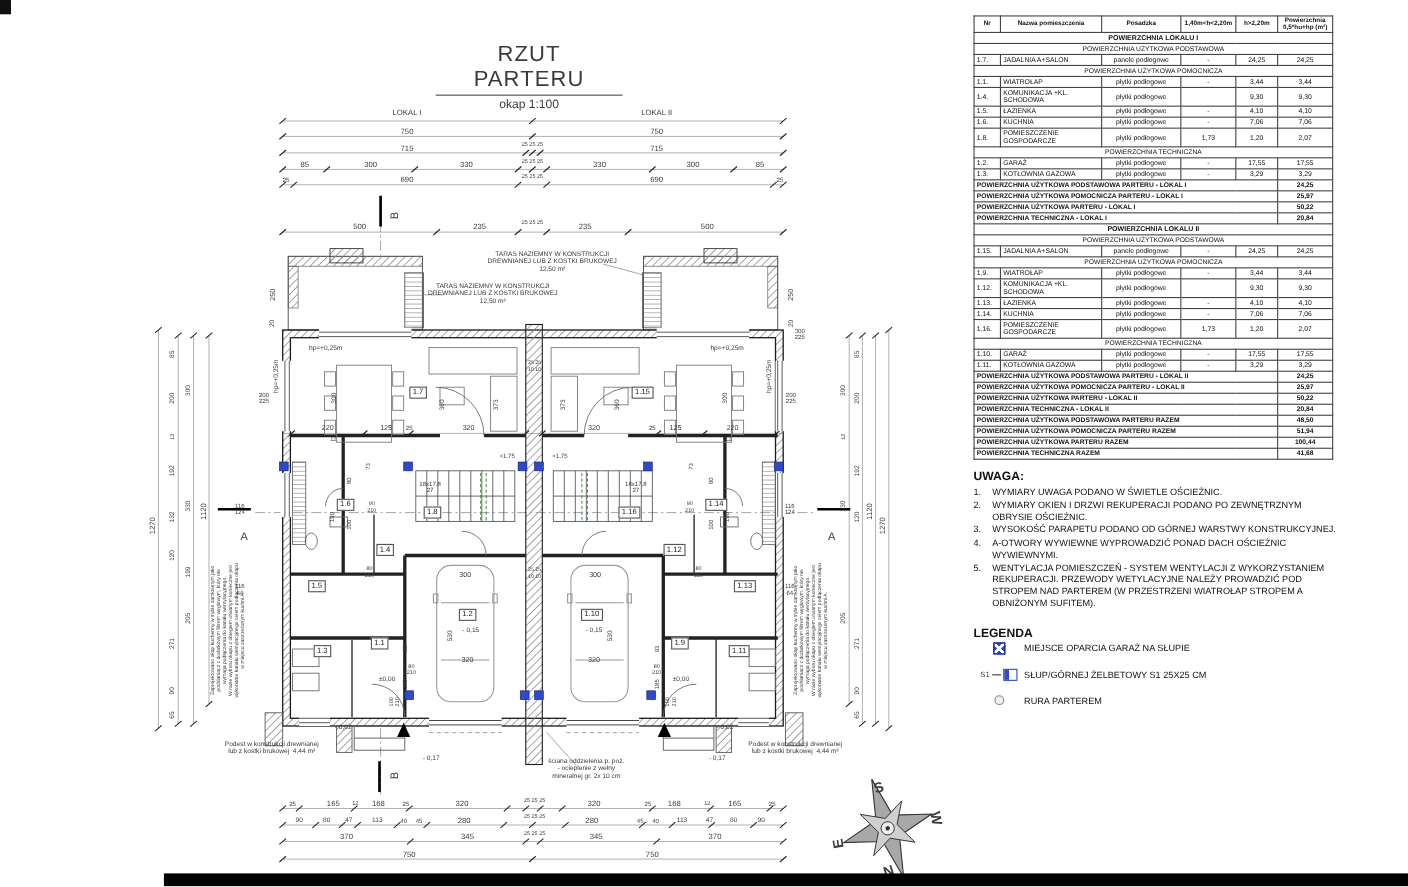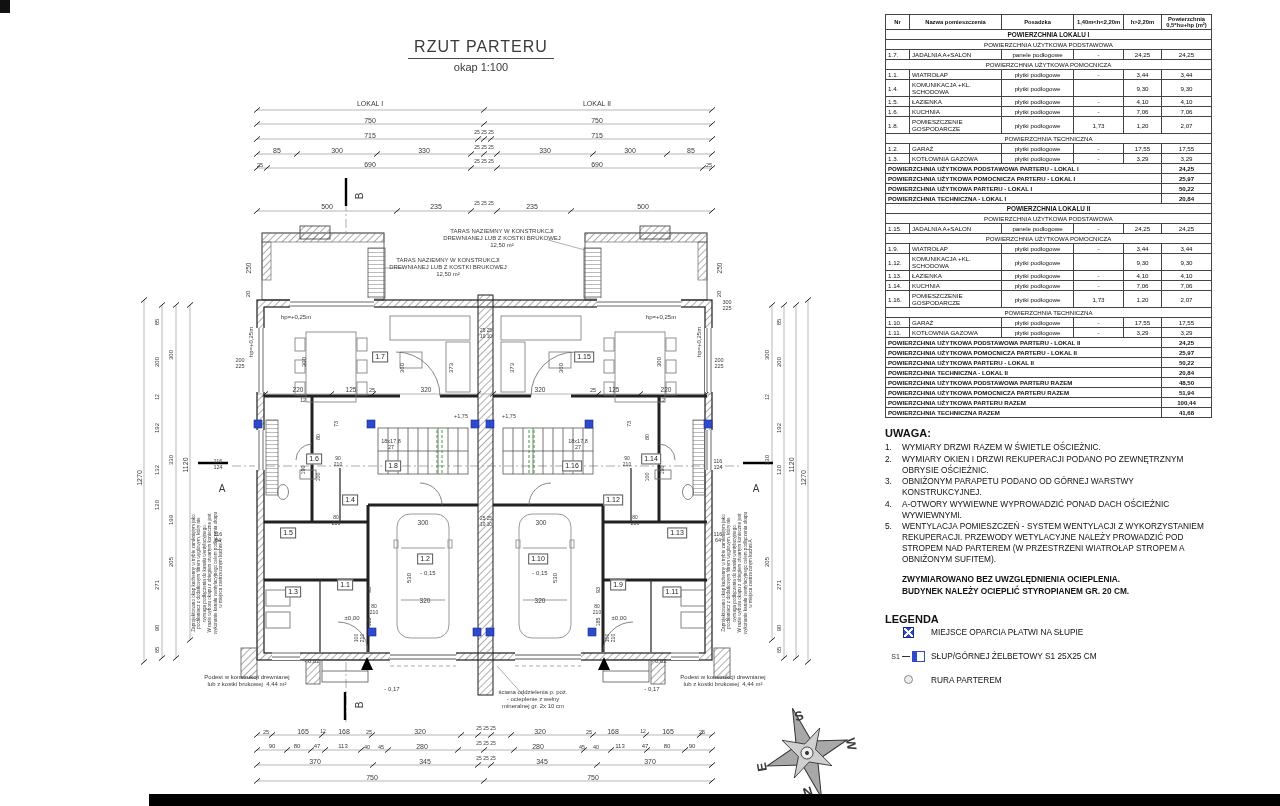--- a/index.html
+++ b/index.html
@@ -1,21 +1,21 @@
 <!DOCTYPE html>
 <html><head>
 <meta charset="utf-8">
 <style>
   html,body{margin:0;padding:0;background:#fff;font-family:"Liberation Sans",sans-serif;}
   #sheet{position:relative;width:1280px;height:806px;background:#fff;overflow:hidden;}
   #plan-svg{position:absolute;left:0;top:0;width:1280px;height:806px;}
   .lbl{position:absolute;white-space:pre;text-align:center;line-height:1.18;color:#3a3a3a;}
   .lbl.tag{border:1px solid #555;background:#fff;padding:0 2px;color:#222;line-height:1.3;}
   #title-block{position:absolute;left:396px;top:38px;width:170px;text-align:center;color:#3a3a3a;}
-  #title-block .t1{font-size:16px;letter-spacing:1px;border-bottom:1.2px solid #4a4a4a;display:inline-block;padding:0 6px 2px 6px;}
+  #title-block .t1{font-size:20px;letter-spacing:1px;border-bottom:1.2px solid #4a4a4a;display:inline-block;padding:0 6px 2px 6px;}
   #title-block .t2{font-size:11px;margin-top:2px;}
   
   #right-col{position:absolute;left:885px;top:14px;width:330px;}
   table.areas{border-collapse:collapse;table-layout:fixed;width:326px;border:1.2px solid #000;}
   table.areas th,table.areas td{border:0.5px solid #444;font-size:6.2px;padding:1px 2px;color:#111;vertical-align:middle;overflow:hidden;}
   table.areas th{font-weight:bold;text-align:center;white-space:pre-line;font-size:5.8px;}
   td.nr{text-align:left;}
   td.nm{text-align:left;}
   td.fl{text-align:center;}
   td.c4,td.c5,td.c6{text-align:center;}
@@ -814,53 +814,49 @@
             <td class="sv">41,68</td>
           </tr>
         </tbody>
     </table>
 
     <div id="uwaga">
       <div class="hd" id="uwaga-hd">UWAGA:</div>
       <div id="uwaga-items">
           <div class="uitem">
             <span class="num">1.</span>
-            <span>WYMIARY DRZWI RAZEM W ŚWIETLE OŚCIEŻNIC.</span>
+            <span>WYMIARY UWAGA PODANO W ŚWIETLE OŚCIEŻNIC.</span>
           </div>
           <div class="uitem">
             <span class="num">2.</span>
             <span>WYMIARY OKIEN I DRZWI REKUPERACJI PODANO PO ZEWNĘTRZNYM OBRYSIE OŚCIEŻNIC.</span>
           </div>
           <div class="uitem">
             <span class="num">3.</span>
-            <span>OBNIŻONYM  PARAPETU PODANO OD GÓRNEJ WARSTWY KONSTRUKCYJNEJ.</span>
+            <span>WYSOKOŚĆ  PARAPETU PODANO OD GÓRNEJ WARSTWY KONSTRUKCYJNEJ.</span>
           </div>
           <div class="uitem">
             <span class="num">4.</span>
             <span>A-OTWORY WYWIEWNE  WYPROWADZIĆ PONAD DACH OŚCIEŻNIC WYWIEWNYMI.</span>
           </div>
           <div class="uitem">
             <span class="num">5.</span>
             <span>WENTYLACJA POMIESZCZEŃ - SYSTEM WENTYLACJI Z WYKORZYSTANIEM REKUPERACJI. PRZEWODY WETYLACYJNE NALEŻY PROWADZIĆ POD STROPEM NAD PARTEREM (W PRZESTRZENI WIATROŁAP STROPEM  A OBNIŻONYM SUFITEM).</span>
           </div>
         </div>
-      <div class="unotes" id="uwaga-bold-notes">
-          <div>ZWYMIAROWANO BEZ UWZGLĘDNIENIA OCIEPLENIA.</div>
-          <div>BUDYNEK NALEŻY OCIEPLIĆ STYROPIANEM GR. 20 CM.</div>
-        </div>
     </div>
 
     <div id="legenda">
       <div class="hd" id="legenda-hd">LEGENDA</div>
       <div id="legenda-items">
           <div class="litem">
             <span class="licon">
               <span class="platew-support-icon"></span>
             </span>
-            <span>MIEJSCE OPARCIA PŁATWI NA SŁUPIE</span>
+            <span>MIEJSCE OPARCIA GARAŻ NA SŁUPIE</span>
           </div>
           <div class="litem">
             <span class="licon">
               <span class="lprefix">S1</span>
               <span class="ldash"></span>
               <span class="column-icon"></span>
             </span>
             <span>SŁUP/GÓRNEJ  ŻELBETOWY S1 25X25 CM</span>
           </div>
           <div class="litem">

